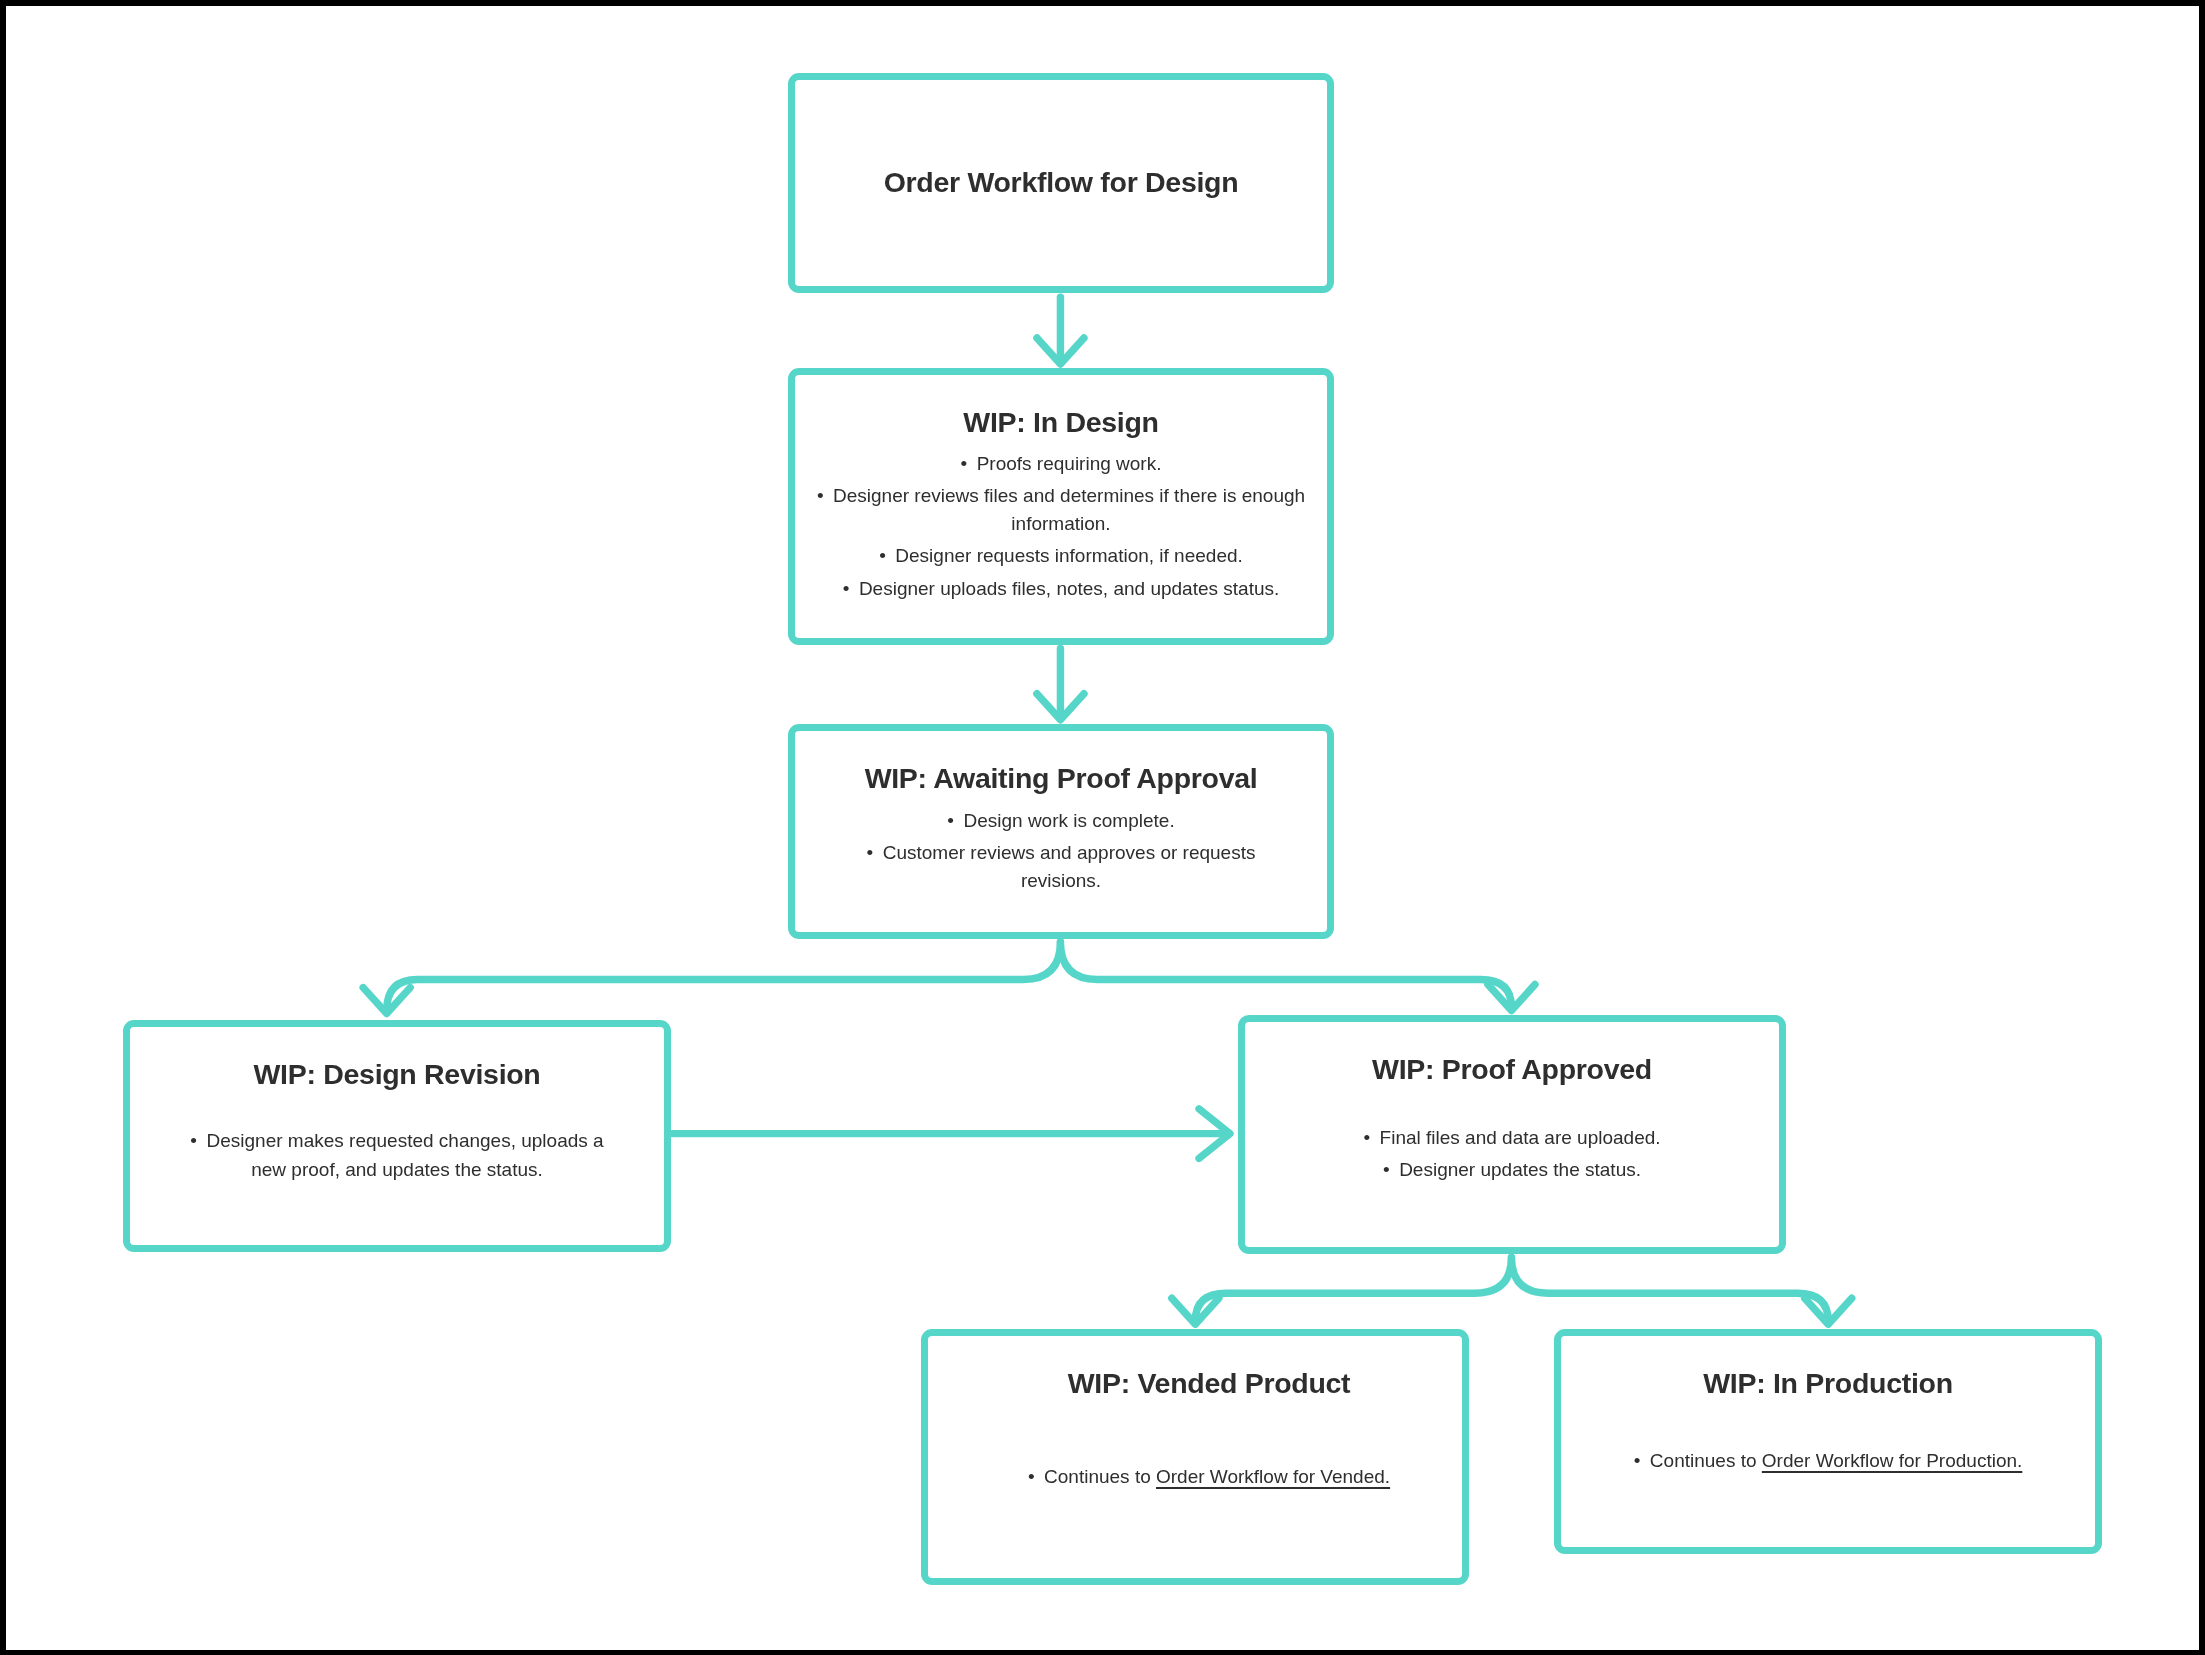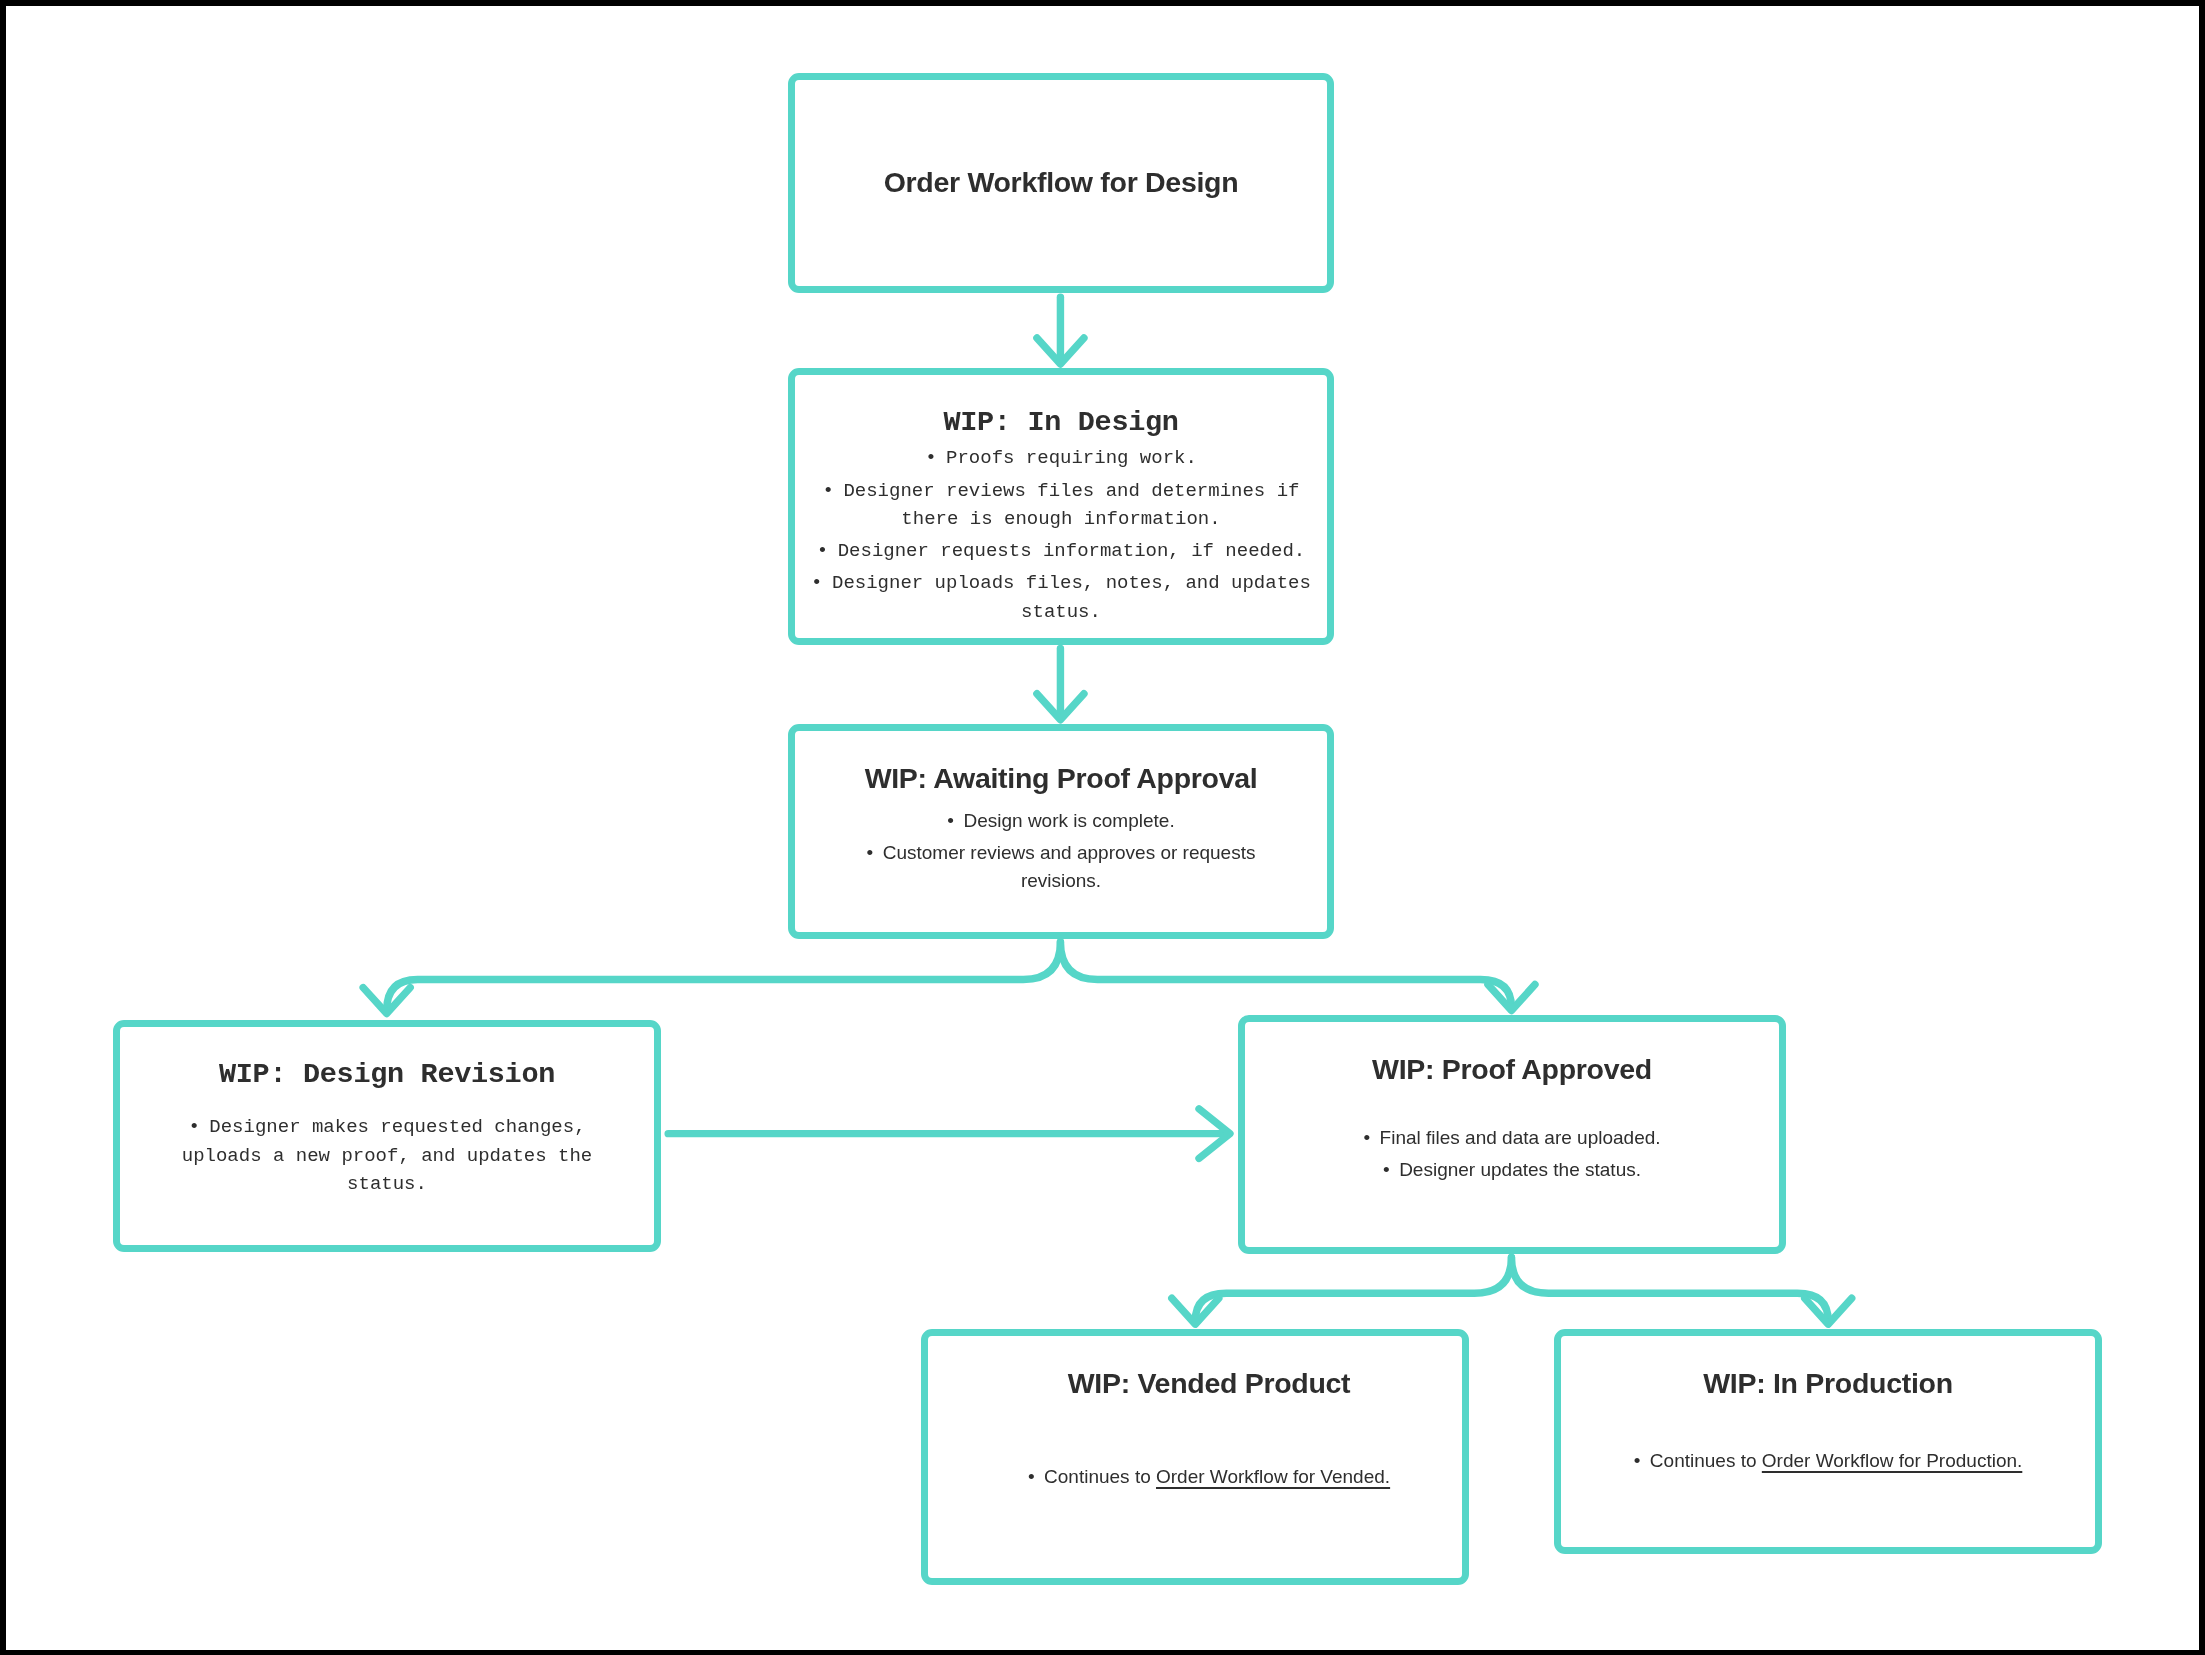--- a/index.html
+++ b/index.html
@@ -71,23 +71,23 @@
   .w700{max-width:433px;}
   .w790{max-width:489px;}
   a.link{
     color:var(--text);
     text-decoration-thickness:1.9px;
     text-underline-offset:4.3px;
     cursor:pointer;
   }
   
   #node-title      {left:788px;top:73px; width:546px;height:220px;}
-  #node-in-design  {left:788px;top:368px; width:546px;height:277px;font-family:Liberation Mono, monospace;}
+  #node-in-design  {left:788px;top:368px; width:546px;height:277px;}
   #node-awaiting   {left:788px;top:724px;width:546px;height:215px;}
-  #node-revision   {left:113px; top:1020px;width:548px;height:232px;font-family:Liberation Mono, monospace;}
+  #node-revision   {left:123px; top:1020px;width:548px;height:232px;}
   #node-approved   {left:1238px;top:1015px;width:548px;height:239px;}
   #node-vended     {left:921px;top:1329px;width:548px;height:256px;padding-left:44px;}
   #node-production {left:1554px;top:1329px;width:548px;height:225px;}
 </style>
 </head>
 <body>
 
 <div class="canvas">
 
   <div class="frame"></div>

